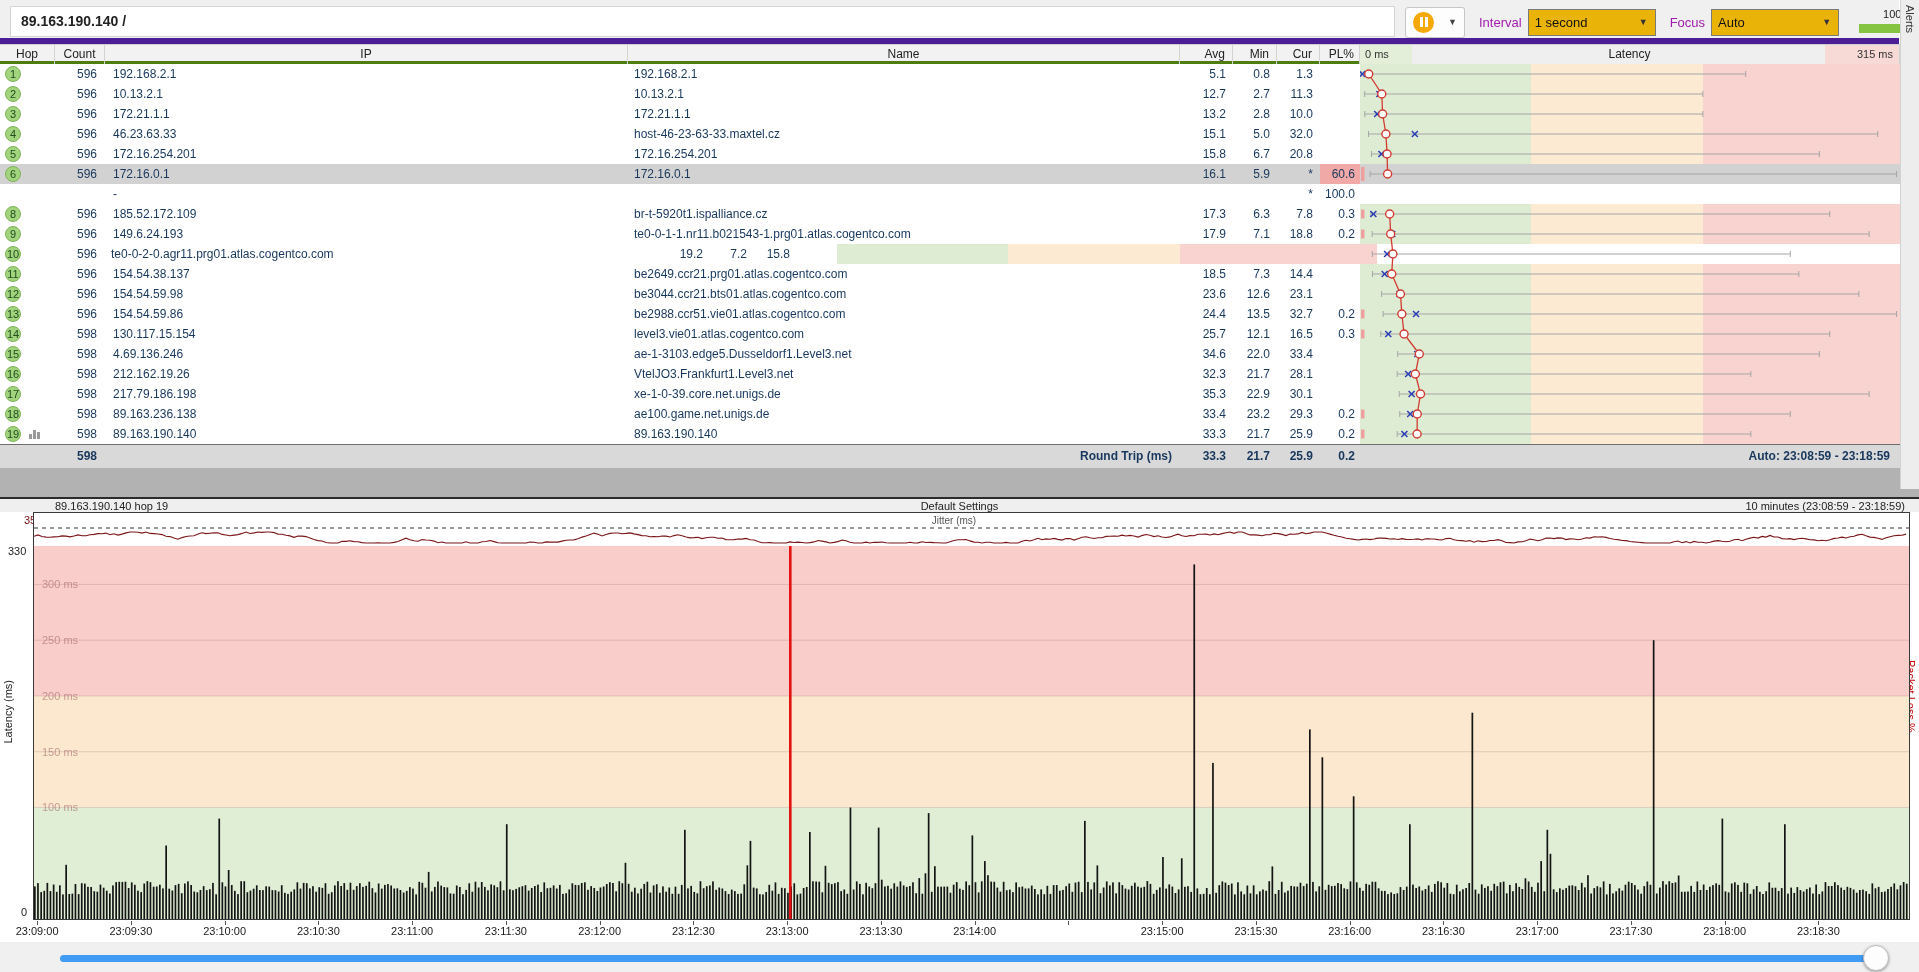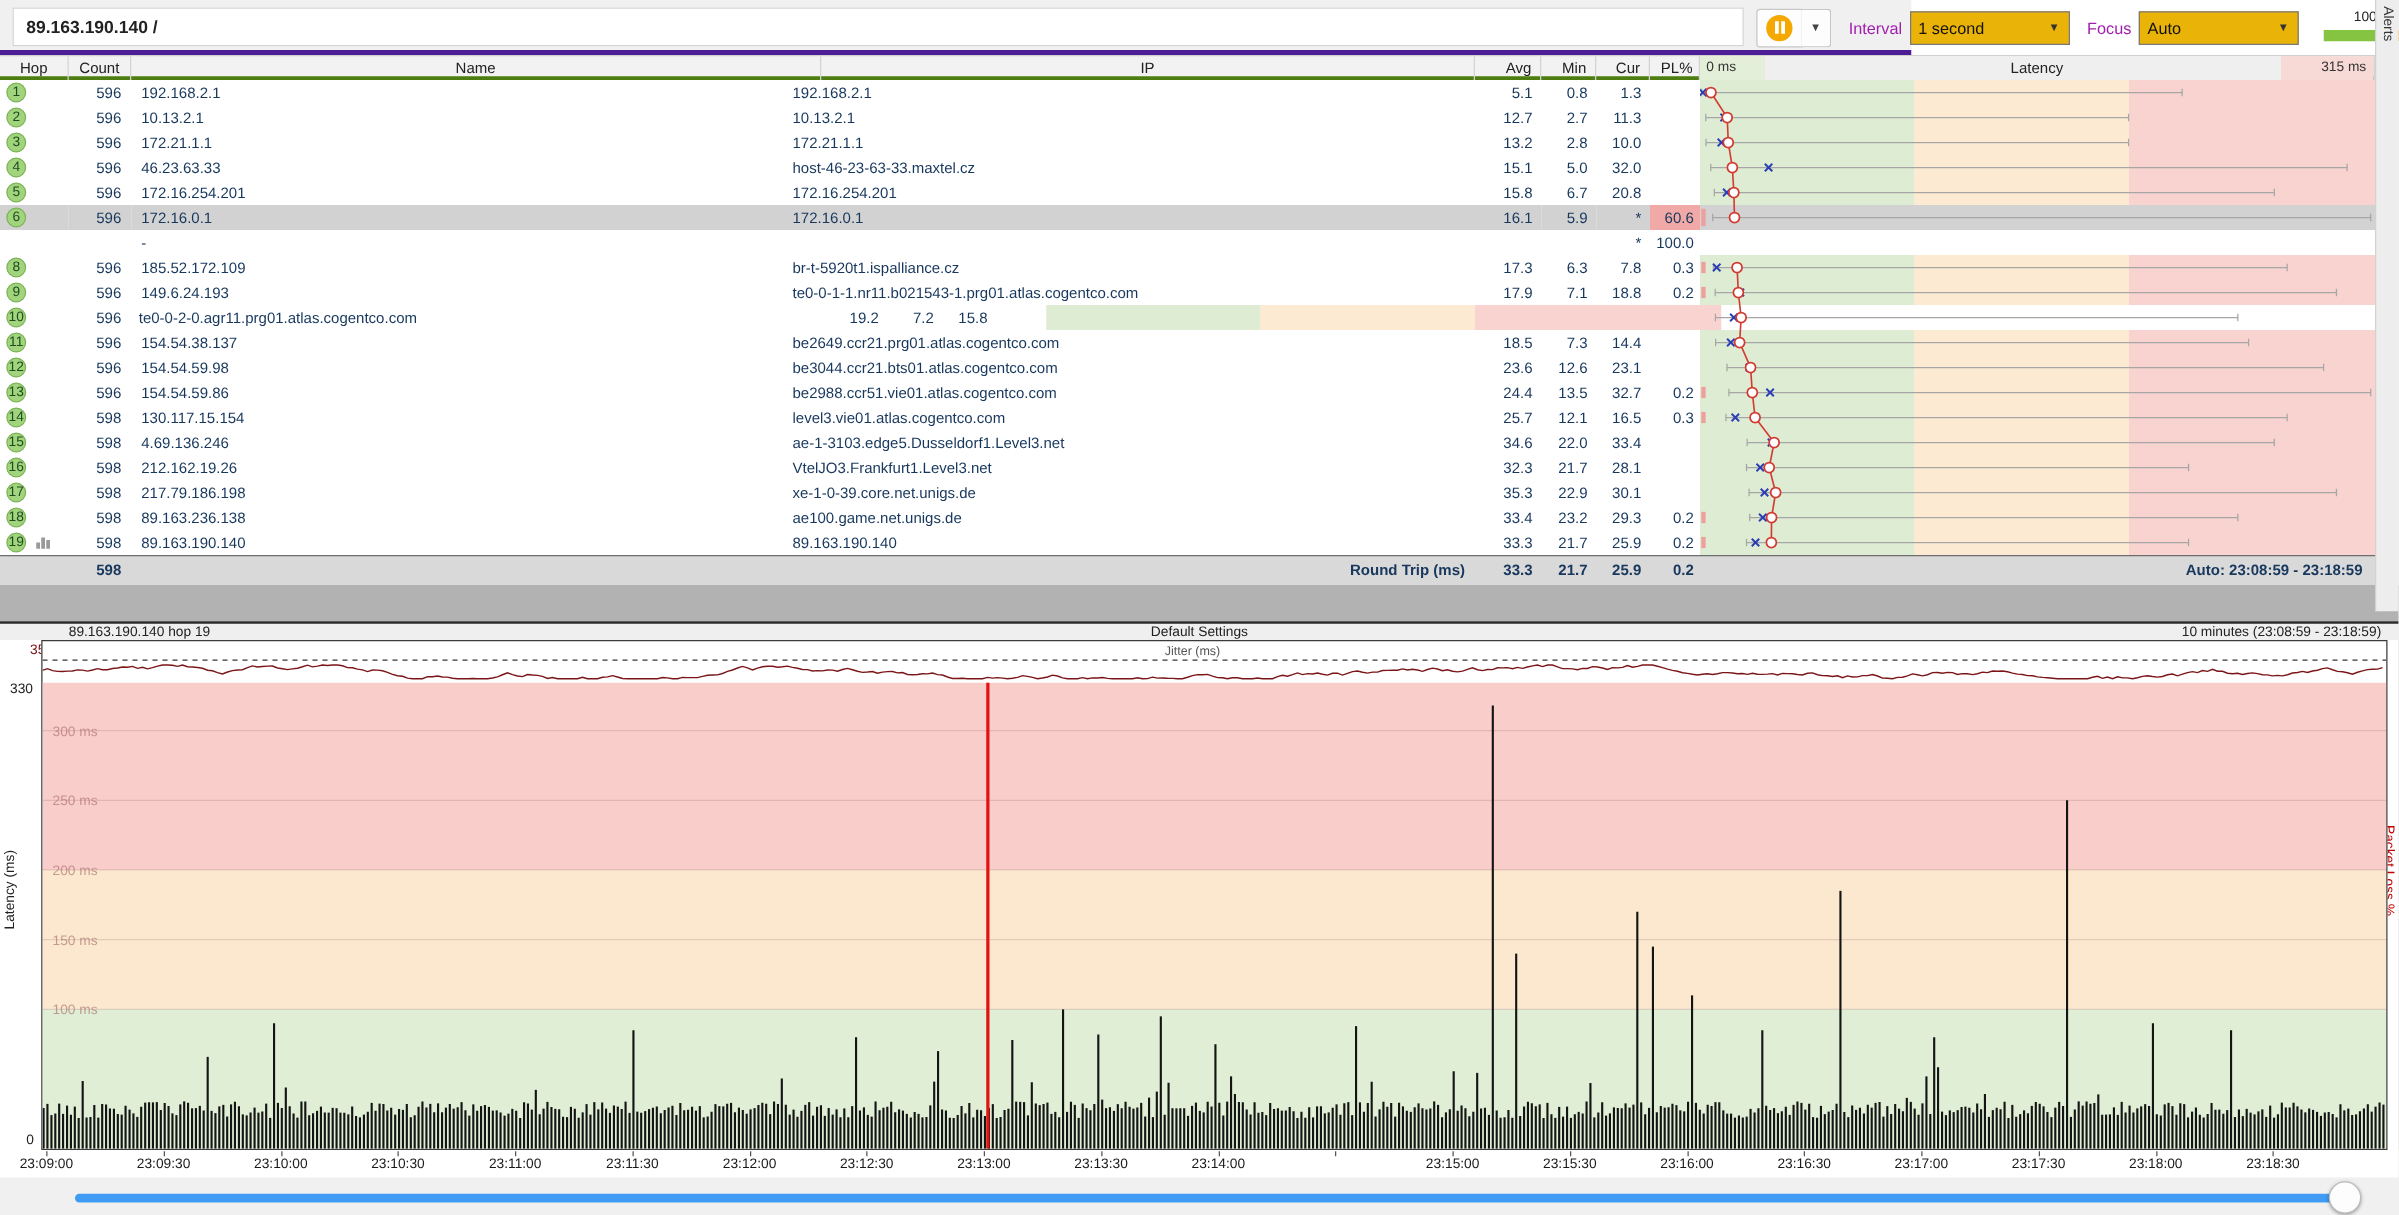--- a/index.html
+++ b/index.html
@@ -1,21 +1,21 @@
 <!DOCTYPE html>
 <html><head>
 <meta charset="utf-8">
 <style>
   * { box-sizing: border-box; margin:0; padding:0; }
   html,body { background:#d7d7d7; }
   body { font-family:"Liberation Sans", sans-serif; }
   #app { position:relative; width:1919px; height:972px; background:#fff; overflow:hidden; }
 
   
-  .toolbar { position:absolute; left:0; top:0; width:1529px; height:44px; background:#f0f0f0; border-bottom:4px solid #4c1d95; }
+  .toolbar { position:absolute; left:0; top:0; width:1899px; height:44px; background:#f0f0f0; border-bottom:6px solid #4c1d95; }
   .addrbox { position:absolute; left:10px; top:6px; width:1385px; height:31px; background:#fff; border:1px solid #d4d4d4; line-height:29px; padding-left:10px; font-size:14px; font-weight:bold; color:#222; }
   .controls { position:absolute; left:1405px; top:6px; height:32px; display:flex; align-items:center; gap:6px; }
   .btn-pause { width:37px; height:31px; background:#fdfdfd; border:1px solid #c7c7c7; border-radius:3px 0 0 3px; display:flex; align-items:center; justify-content:center; cursor:pointer; }
   .pause-circle { width:21px; height:21px; border-radius:50%; background:#f5a800; position:relative; }
   .pause-circle:before, .pause-circle:after { content:""; position:absolute; top:5.5px; width:3px; height:10px; background:#fff; }
   .pause-circle:before { left:6.5px; } .pause-circle:after { left:11.5px; }
   .btn-drop { width:24px; height:31px; margin-left:-7px; background:#fdfdfd; border:1px solid #c7c7c7; border-left:none; border-radius:0 3px 3px 0; display:flex; align-items:center; justify-content:center; color:#444; font-size:9px; cursor:pointer; }
   .ctl-label { font-size:13px; color:#a21caf; margin-left:8px; }
   .dropdown { width:128px; height:27px; background:#eab308; border:1px solid #7a7a7a; font-size:13px; color:#111; display:flex; align-items:center; padding:0 6px; position:relative; cursor:pointer; }
   .dropdown .arr { position:absolute; right:7px; font-size:9px; color:#333; }
@@ -112,22 +112,22 @@
   </div>
 
   <div class="alerts-strip">
       <span>Alerts</span>
     </div>
 
   <div class="grid">
     <div class="hrow">
       <div class="cell c-hop">Hop</div>
       <div class="cell c-count">Count</div>
+      <div class="cell c-ip">IP</div>
       <div class="cell c-name">Name</div>
-      <div class="cell c-ip">IP</div>
       <div class="cell c-avg">Avg</div>
       <div class="cell c-min">Min</div>
       <div class="cell c-cur">Cur</div>
       <div class="cell c-pl">PL%</div>
       <div class="cell c-lat lat-head">
         <span class="lh-l">0 ms</span>
         <span class="lh-c">Latency</span>
         <span class="lh-r">315 ms</span>
       </div>
     </div>

